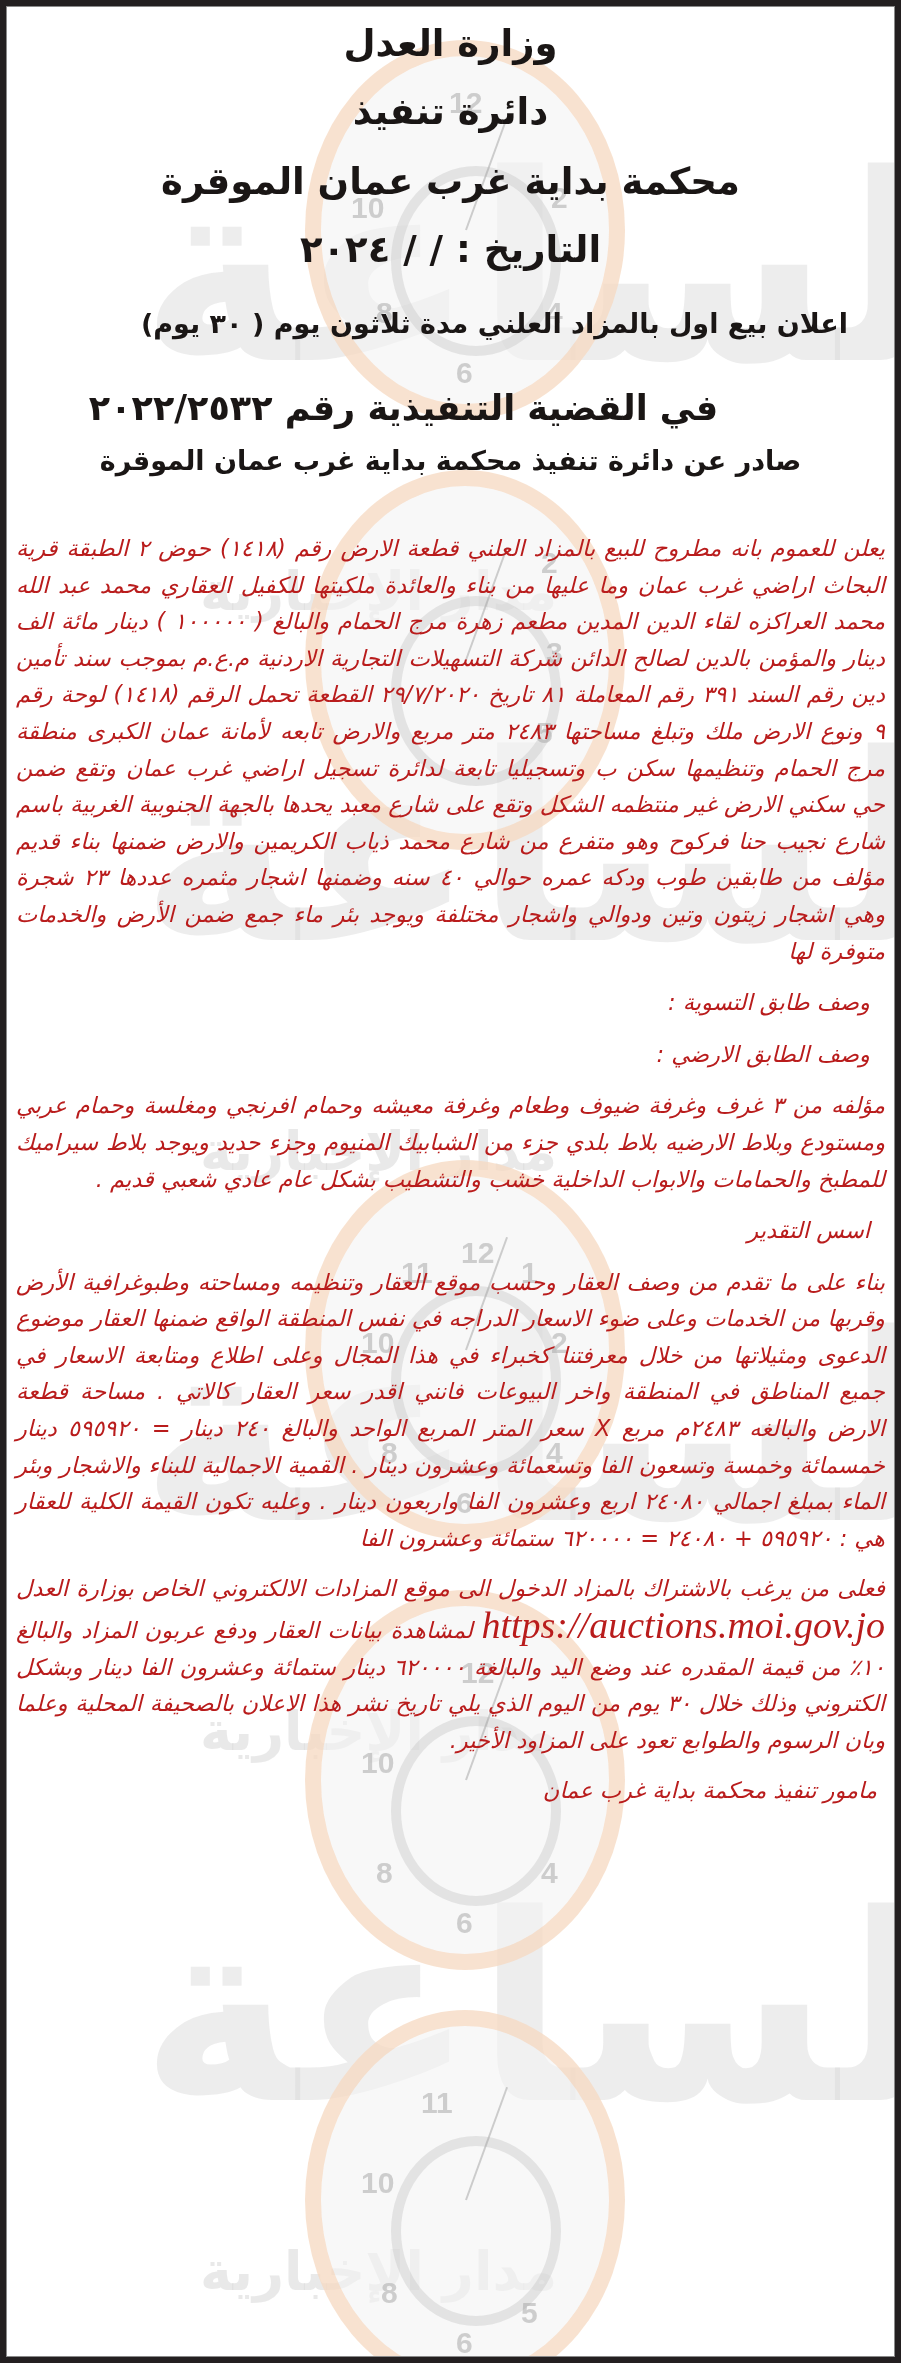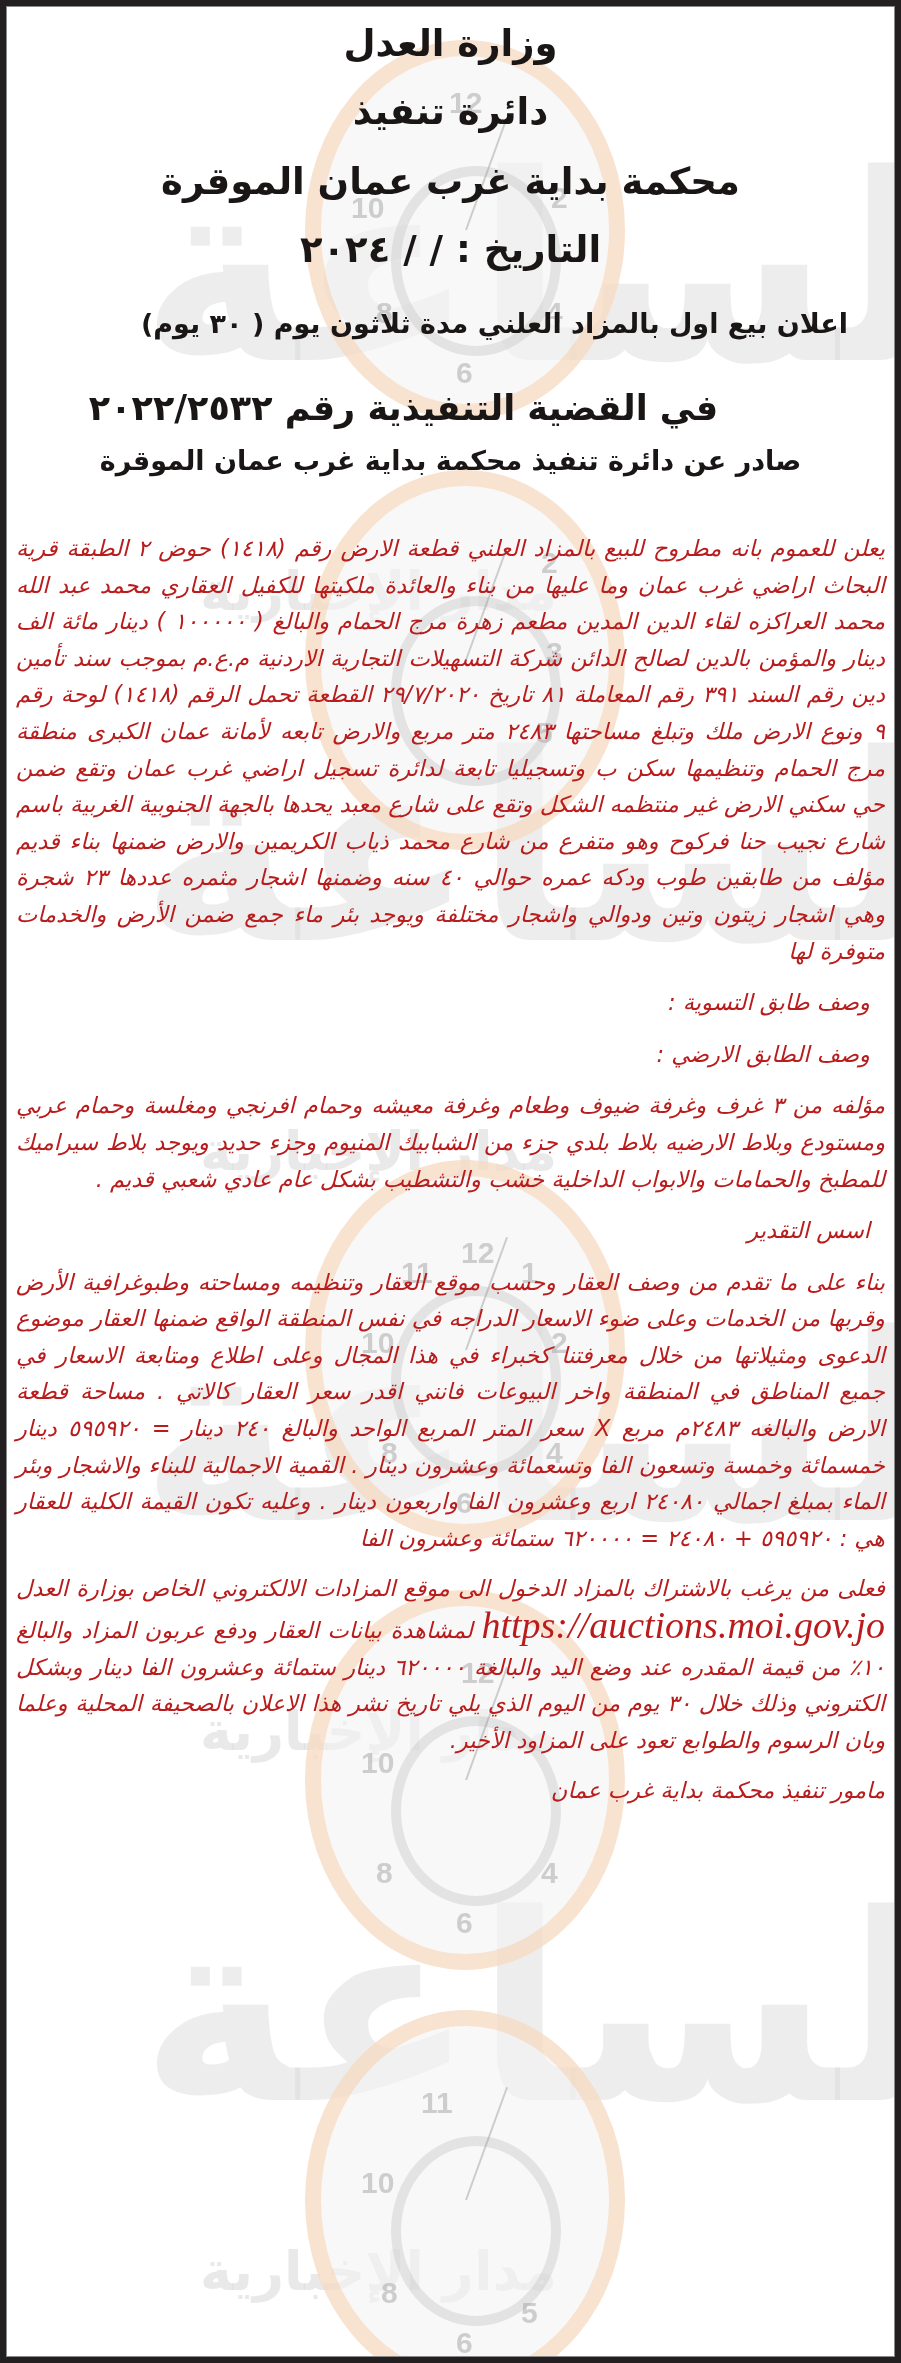--- a/index.html
+++ b/index.html
@@ -138,21 +138,21 @@
     }
     .url {
       font-family: "Liberation Serif", serif;
       font-size: 38px;
       direction: ltr;
       unicode-bidi: embed;
       display: inline-block;
       line-height: 36px;
     }
     .signature {
-      margin: 14px 0 0 0;
+      margin: 14px 8px 0 0;
       text-align: right;
     }
   </style>
 </head>
 <body>
 
 <div class="wm-layer">
   <div class="logo-wm" style="left:140px; top:140px;">الساعة</div>
   <div class="logo-wm" style="left:140px; top:720px;">الساعة</div>
   <div class="logo-wm" style="left:140px; top:1300px;">الساعة</div>

